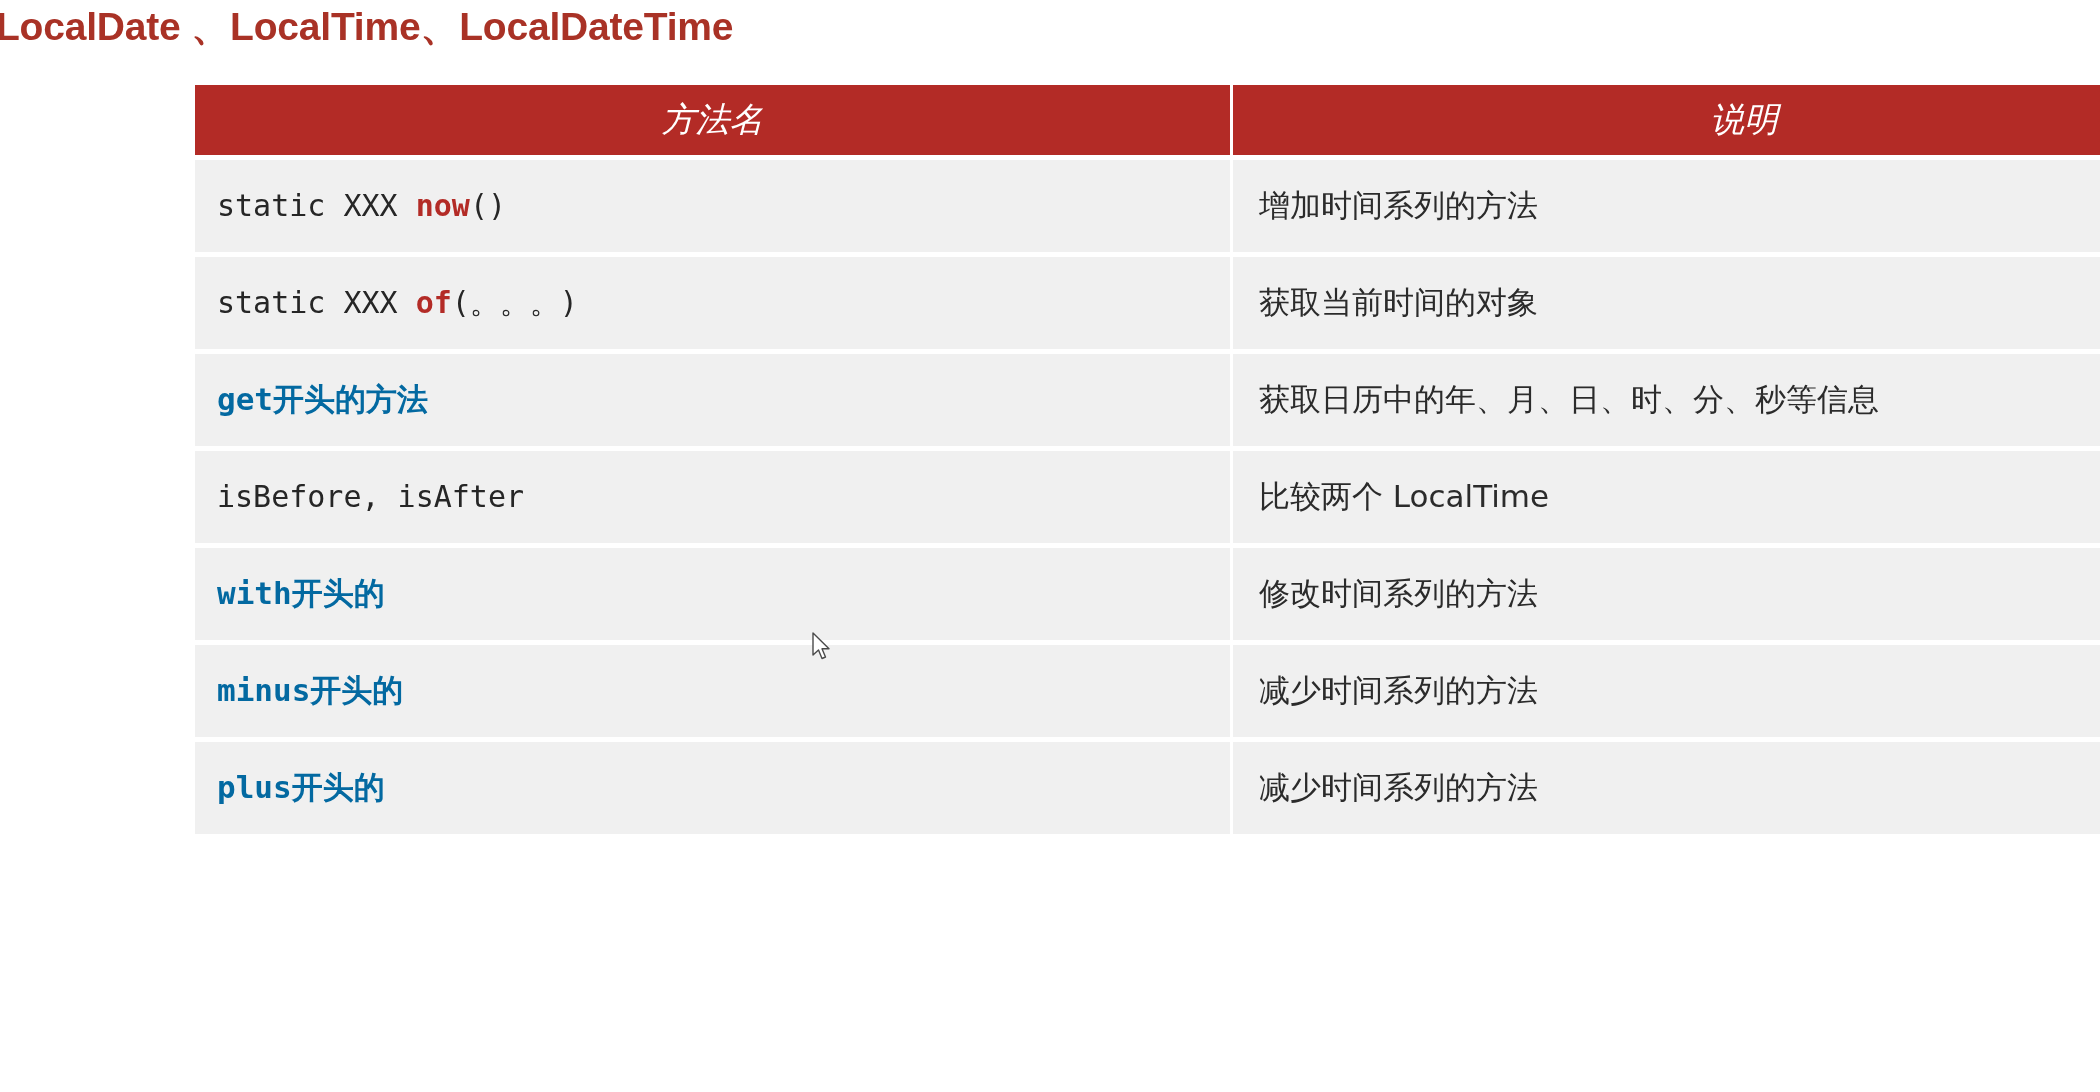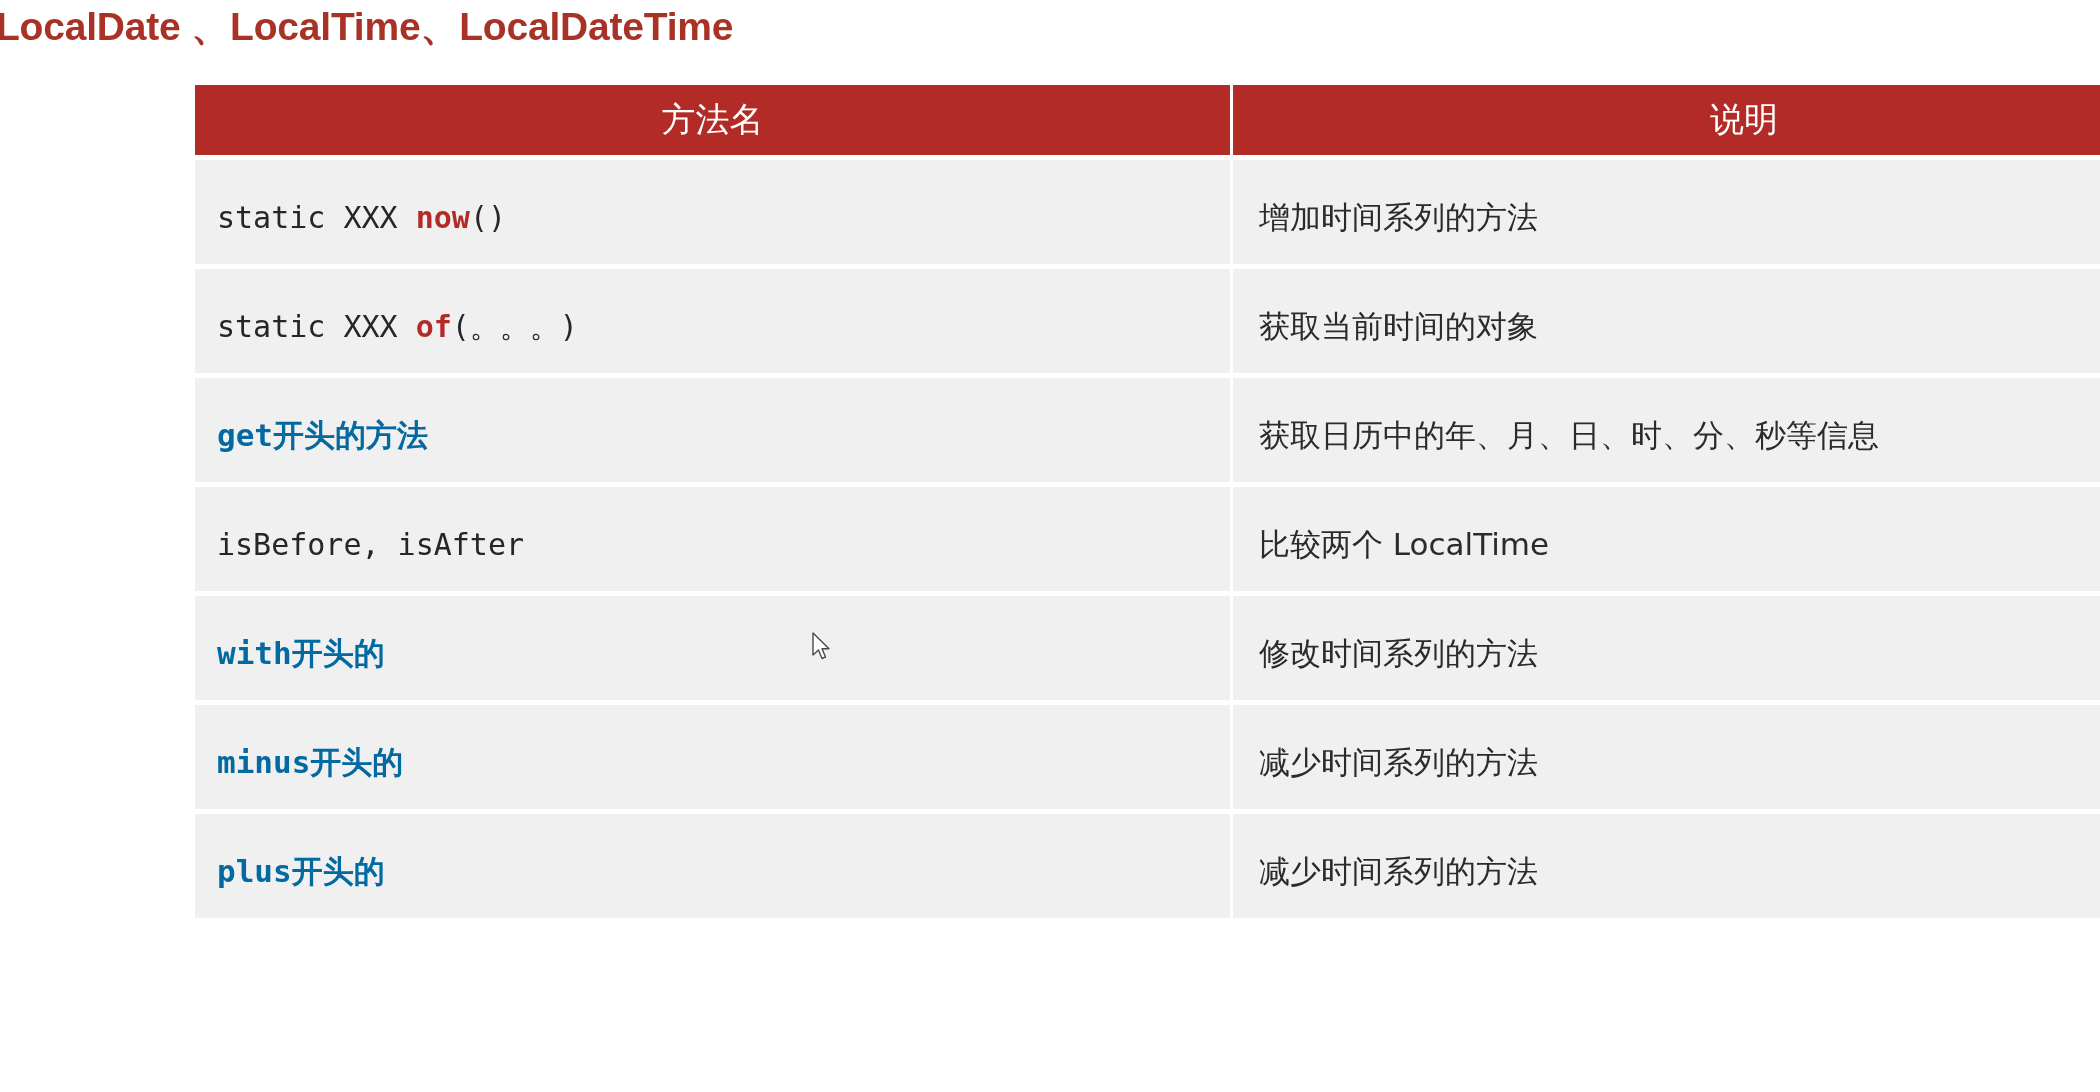--- a/index.html
+++ b/index.html
@@ -45,40 +45,41 @@
   }
   .th-cell {
     background: #B32B26;
     color: #ffffff;
     font-size: 34px;
     font-weight: normal;
     text-align: center;
     vertical-align: middle;
     height: 70px;
     padding: 0;
+    font-style: italic;
   }
   .col-divider {
     width: 3px;
     background: #ffffff;
     padding: 0;
   }
 
   .spacer-row td {
     height: 5px;
     padding: 0;
     background: #ffffff;
   }
 
   .body-row {
     height: 92px;
   }
   .td-cell {
     background: #F0F0F0;
     height: 92px;
-    padding: 12px 0 0 22px;
+    padding: 0 0 0 22px;
     vertical-align: middle;
     font-size: 31px;
     color: #262626;
     white-space: nowrap;
     overflow: hidden;
   }
   .td-cell.desc {
     padding-left: 26px;
     font-size: 31px;
     color: #2b2b2b;

